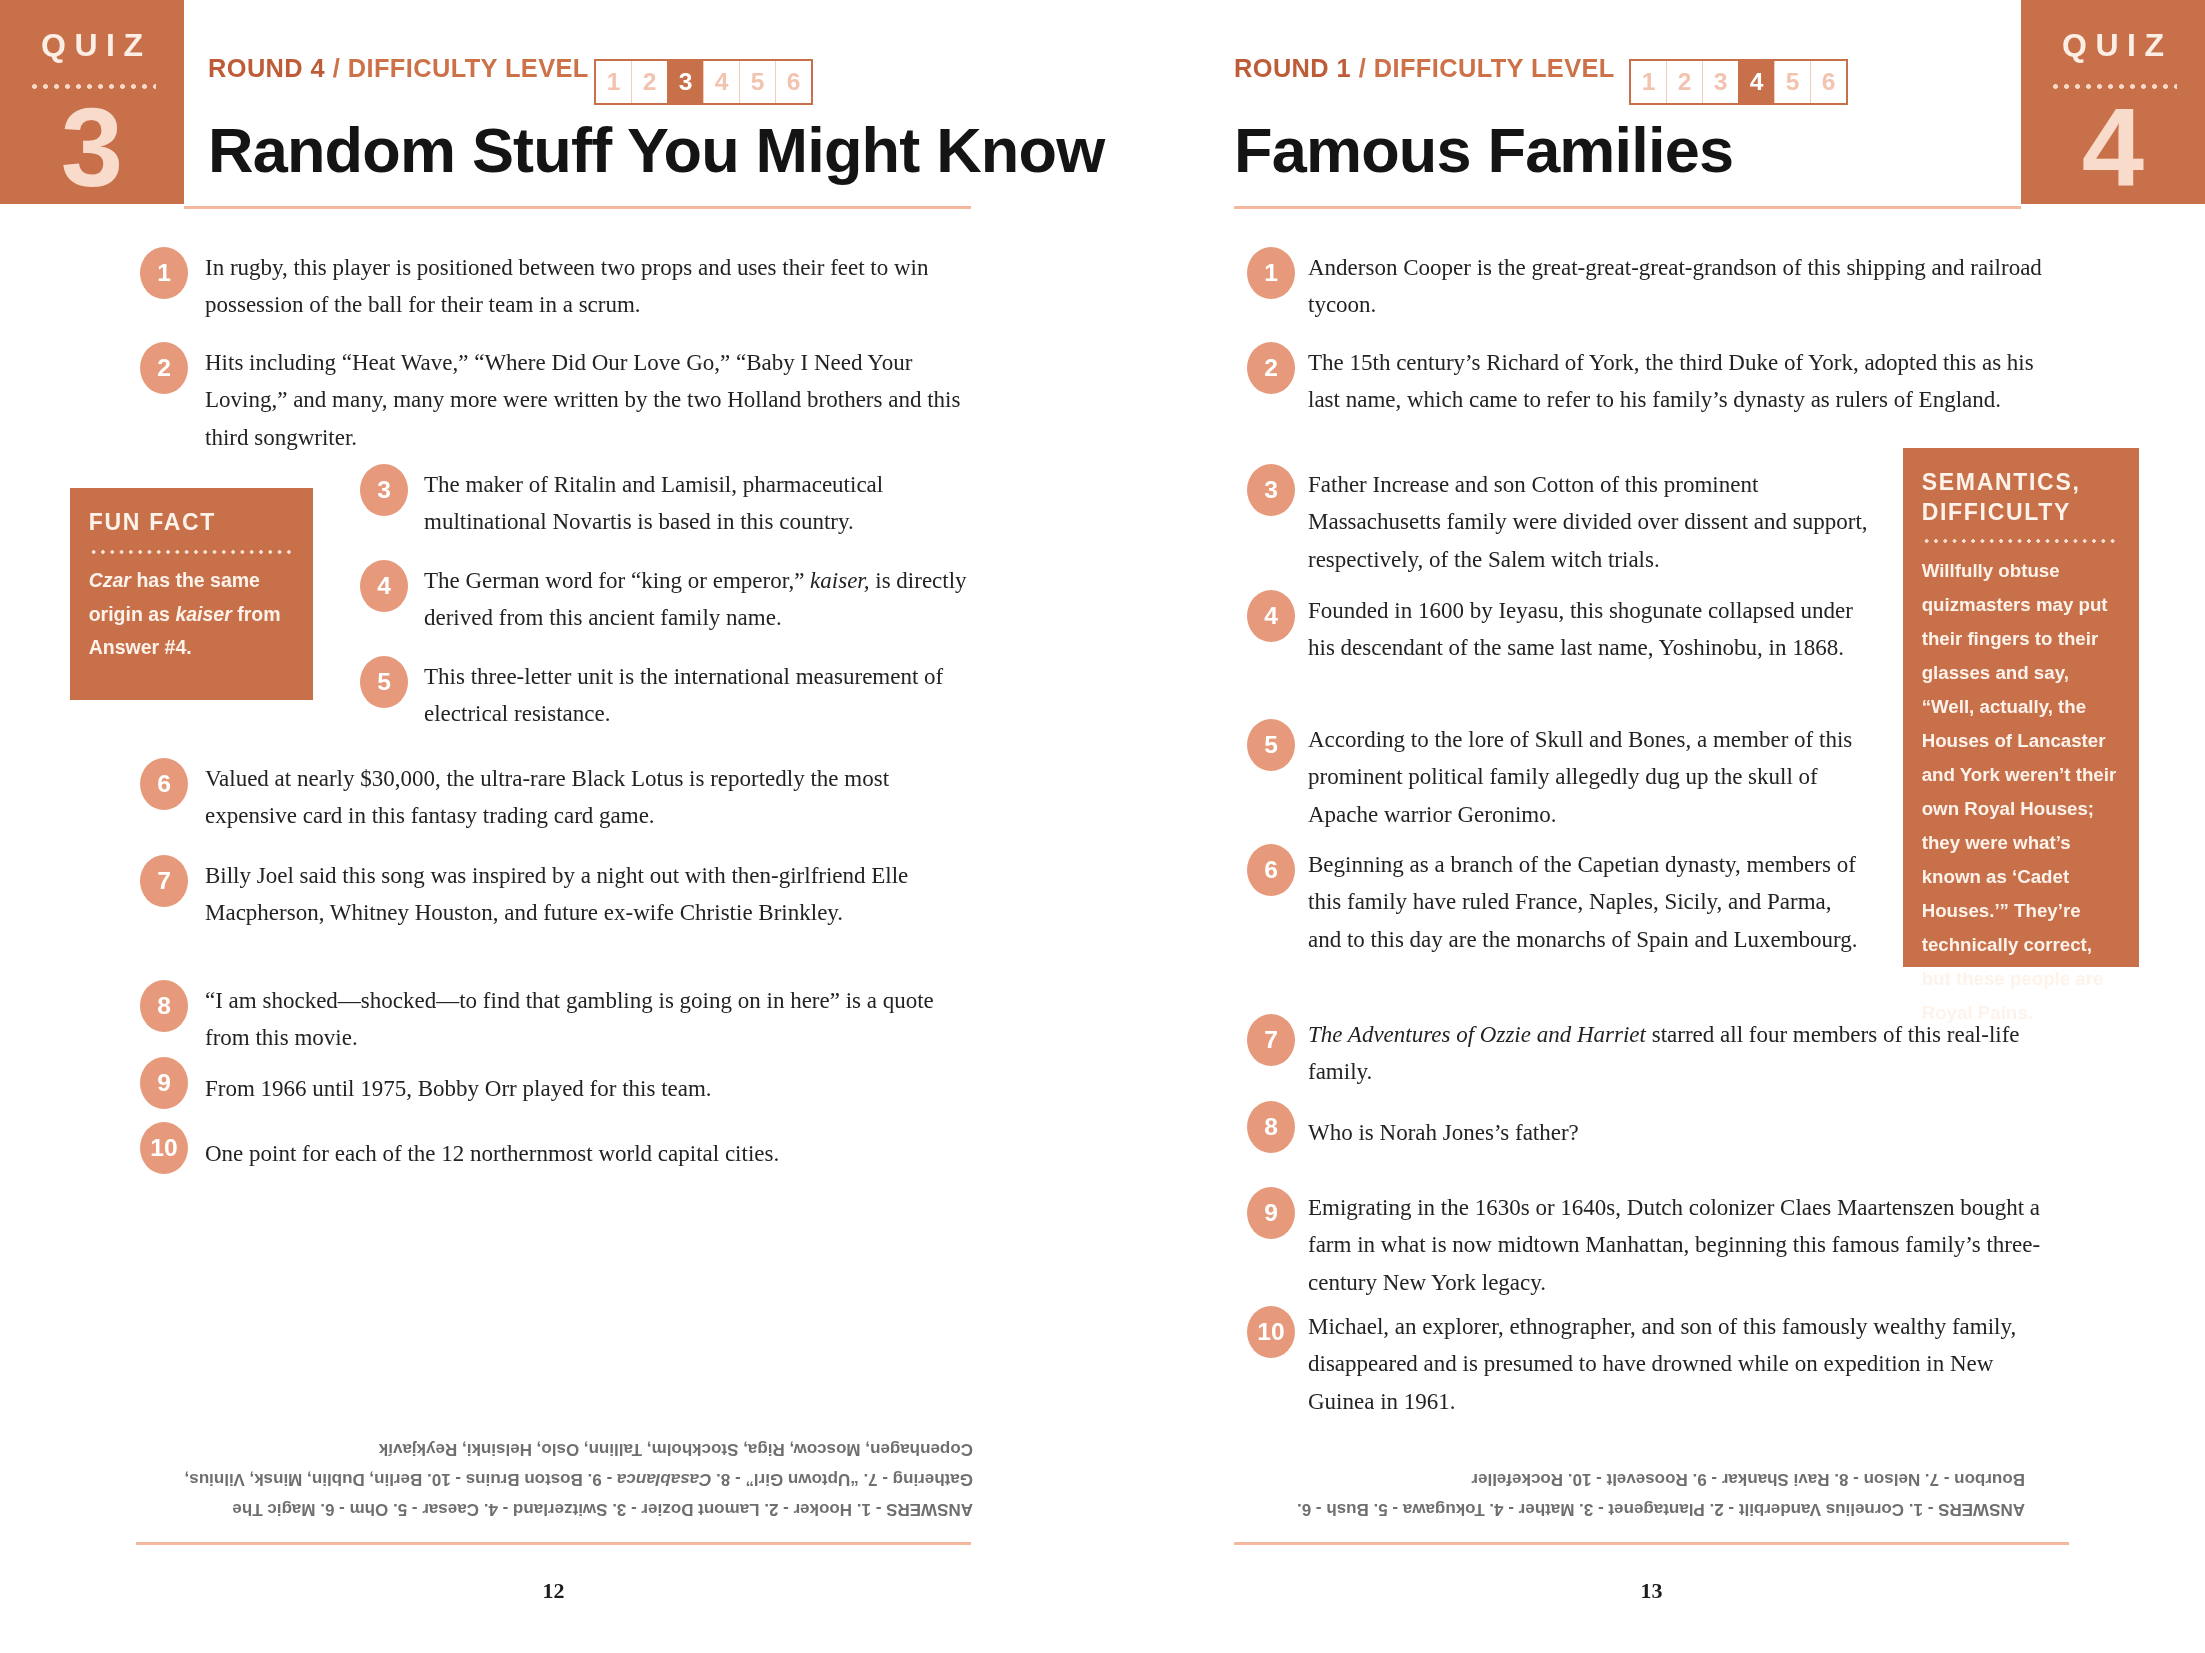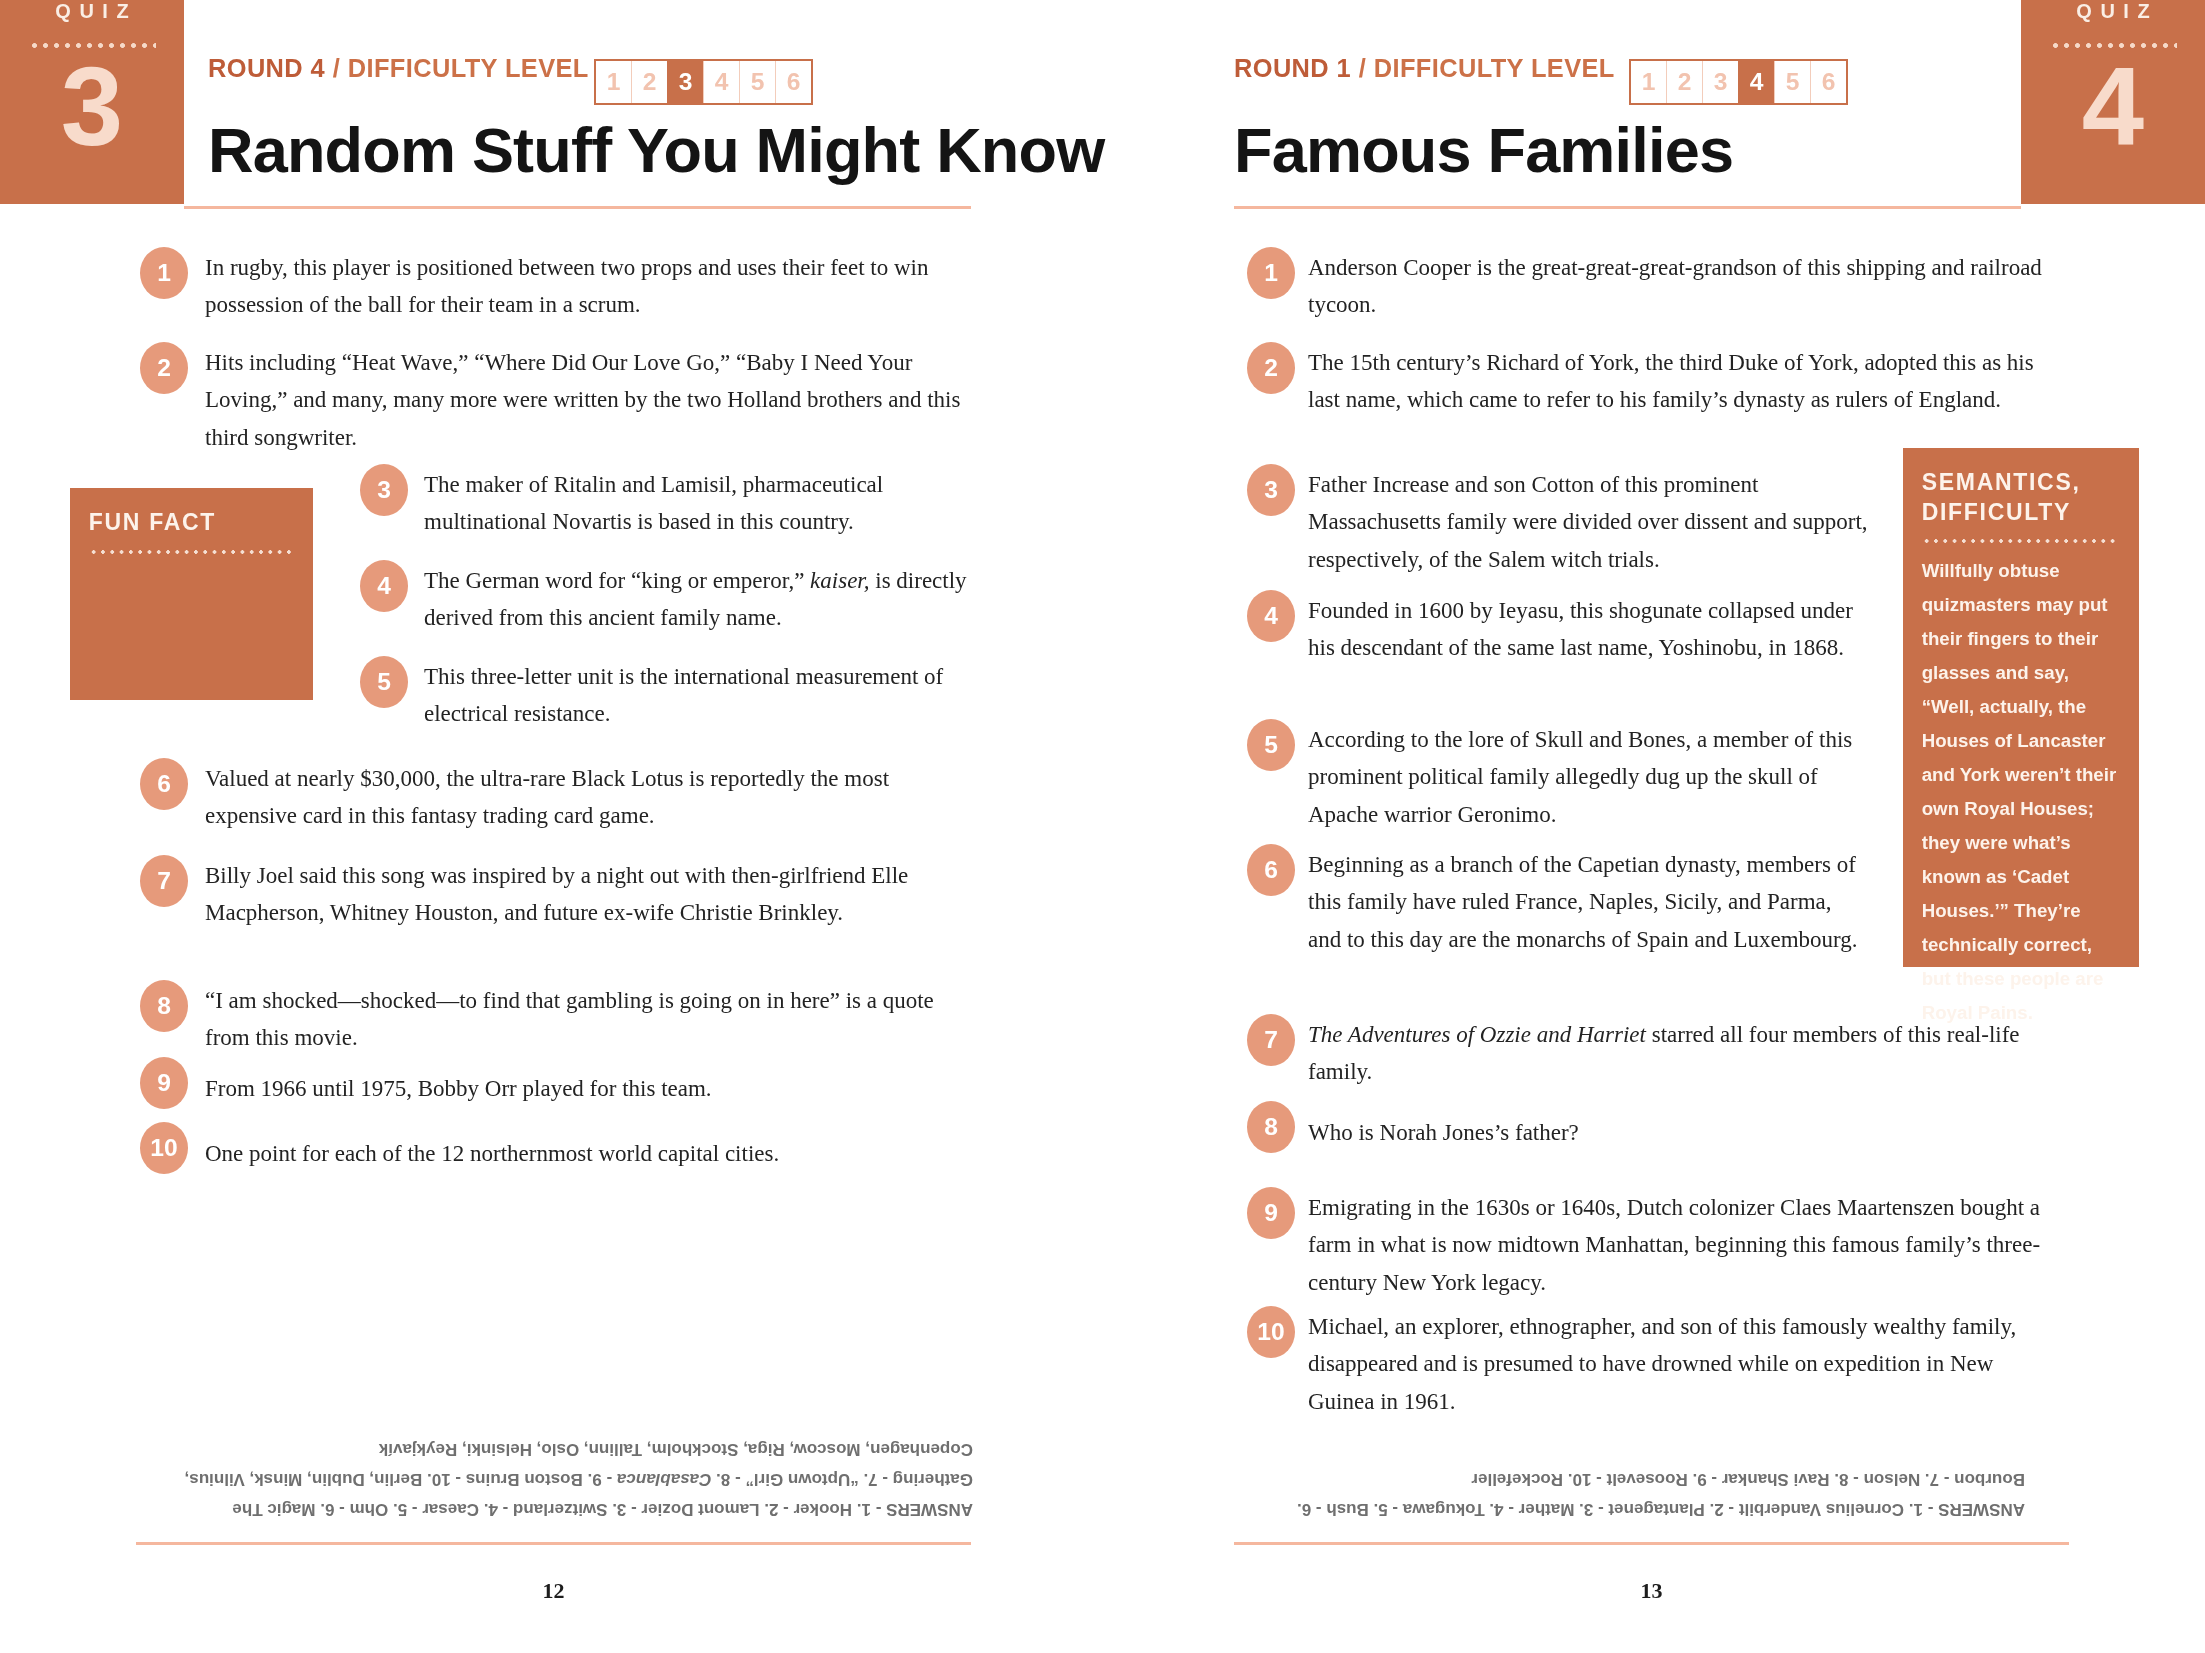--- a/index.html
+++ b/index.html
@@ -3,21 +3,21 @@
 <meta charset="utf-8">
 <style>
   html,body{margin:0;padding:0;background:#fff;}
   .canvas{position:relative;width:2205px;height:1654px;background:#ffffff;
           font-family:"Liberation Sans",sans-serif;overflow:hidden;}
 
   
   .quizbox{position:absolute;top:0;width:184px;height:204px;background:#C8704A;text-align:center;}
   .qb-left{left:0;}
   .qb-right{left:2021px;}
-  .quiz-word{font-size:20px;font-weight:bold;color:#FAEEE5;letter-spacing:8.5px;text-indent:8.5px;}
+  .quiz-word{padding-top:27px;font-size:32px;font-weight:bold;color:#FAEEE5;letter-spacing:8.5px;text-indent:8.5px;}
   .quiz-dots{height:5.1px;margin:20.4px auto 0;width:127px;
      background-image:radial-gradient(circle,#F6D9C8 2.2px,rgba(0,0,0,0) 2.5px);
      background-size:11px 5.1px;background-repeat:repeat-x;}
   .quiz-num{margin-top:0px;font-size:112px;line-height:1.05;font-weight:bold;color:#F8DBCB;}
 
   
   .pghead{position:absolute;top:37px;font-weight:bold;font-size:25.4px;letter-spacing:0.4px;white-space:nowrap;margin-top:17px;}
   .ph-left{left:208px;}
   .ph-right{left:1234px;}
   .round{color:#BE5C38;margin-right:7.6px;}
@@ -156,20 +156,21 @@
       <p class="qtext"><span>From 1966 until 1975, Bobby Orr played for this team.</span></p>
     </div>
     <div class="q q-l q-one q-l10">
       <span class="qnum">10</span>
       <p class="qtext"><span>One point for each of the 12 northernmost world capital cities.</span></p>
     </div>
 
     <aside class="obox funfact">
       <div class="obox-head">FUN FACT</div>
       <div class="obox-dots"></div>
+      <div class="obox-body"><span class="it">Czar</span><span> has the same origin as </span><span class="it">kaiser</span><span> from Answer #4.</span></div>
     </aside>
 
     <p class="answers ans-left"><span>ANSWERS - 1. Hooker - 2. Lamont Dozier - 3. Switzerland - 4. Caesar - 5. Ohm - 6. Magic The Gathering - 7. “Uptown Girl” - 8. </span><span class="it">Casablanca</span><span> - 9. Boston Bruins - 10. Berlin, Dublin, Minsk, Vilnius, Copenhagen, Moscow, Riga, Stockholm, Tallinn, Oslo, Helsinki, Reykjavík</span></p>
     <div class="rule rf-left"></div>
     <div class="pnum pn-left">12</div>
   </section>
 
   <section>
     <div class="quizbox qb-right">
       <div class="quiz-word">QUIZ</div>

